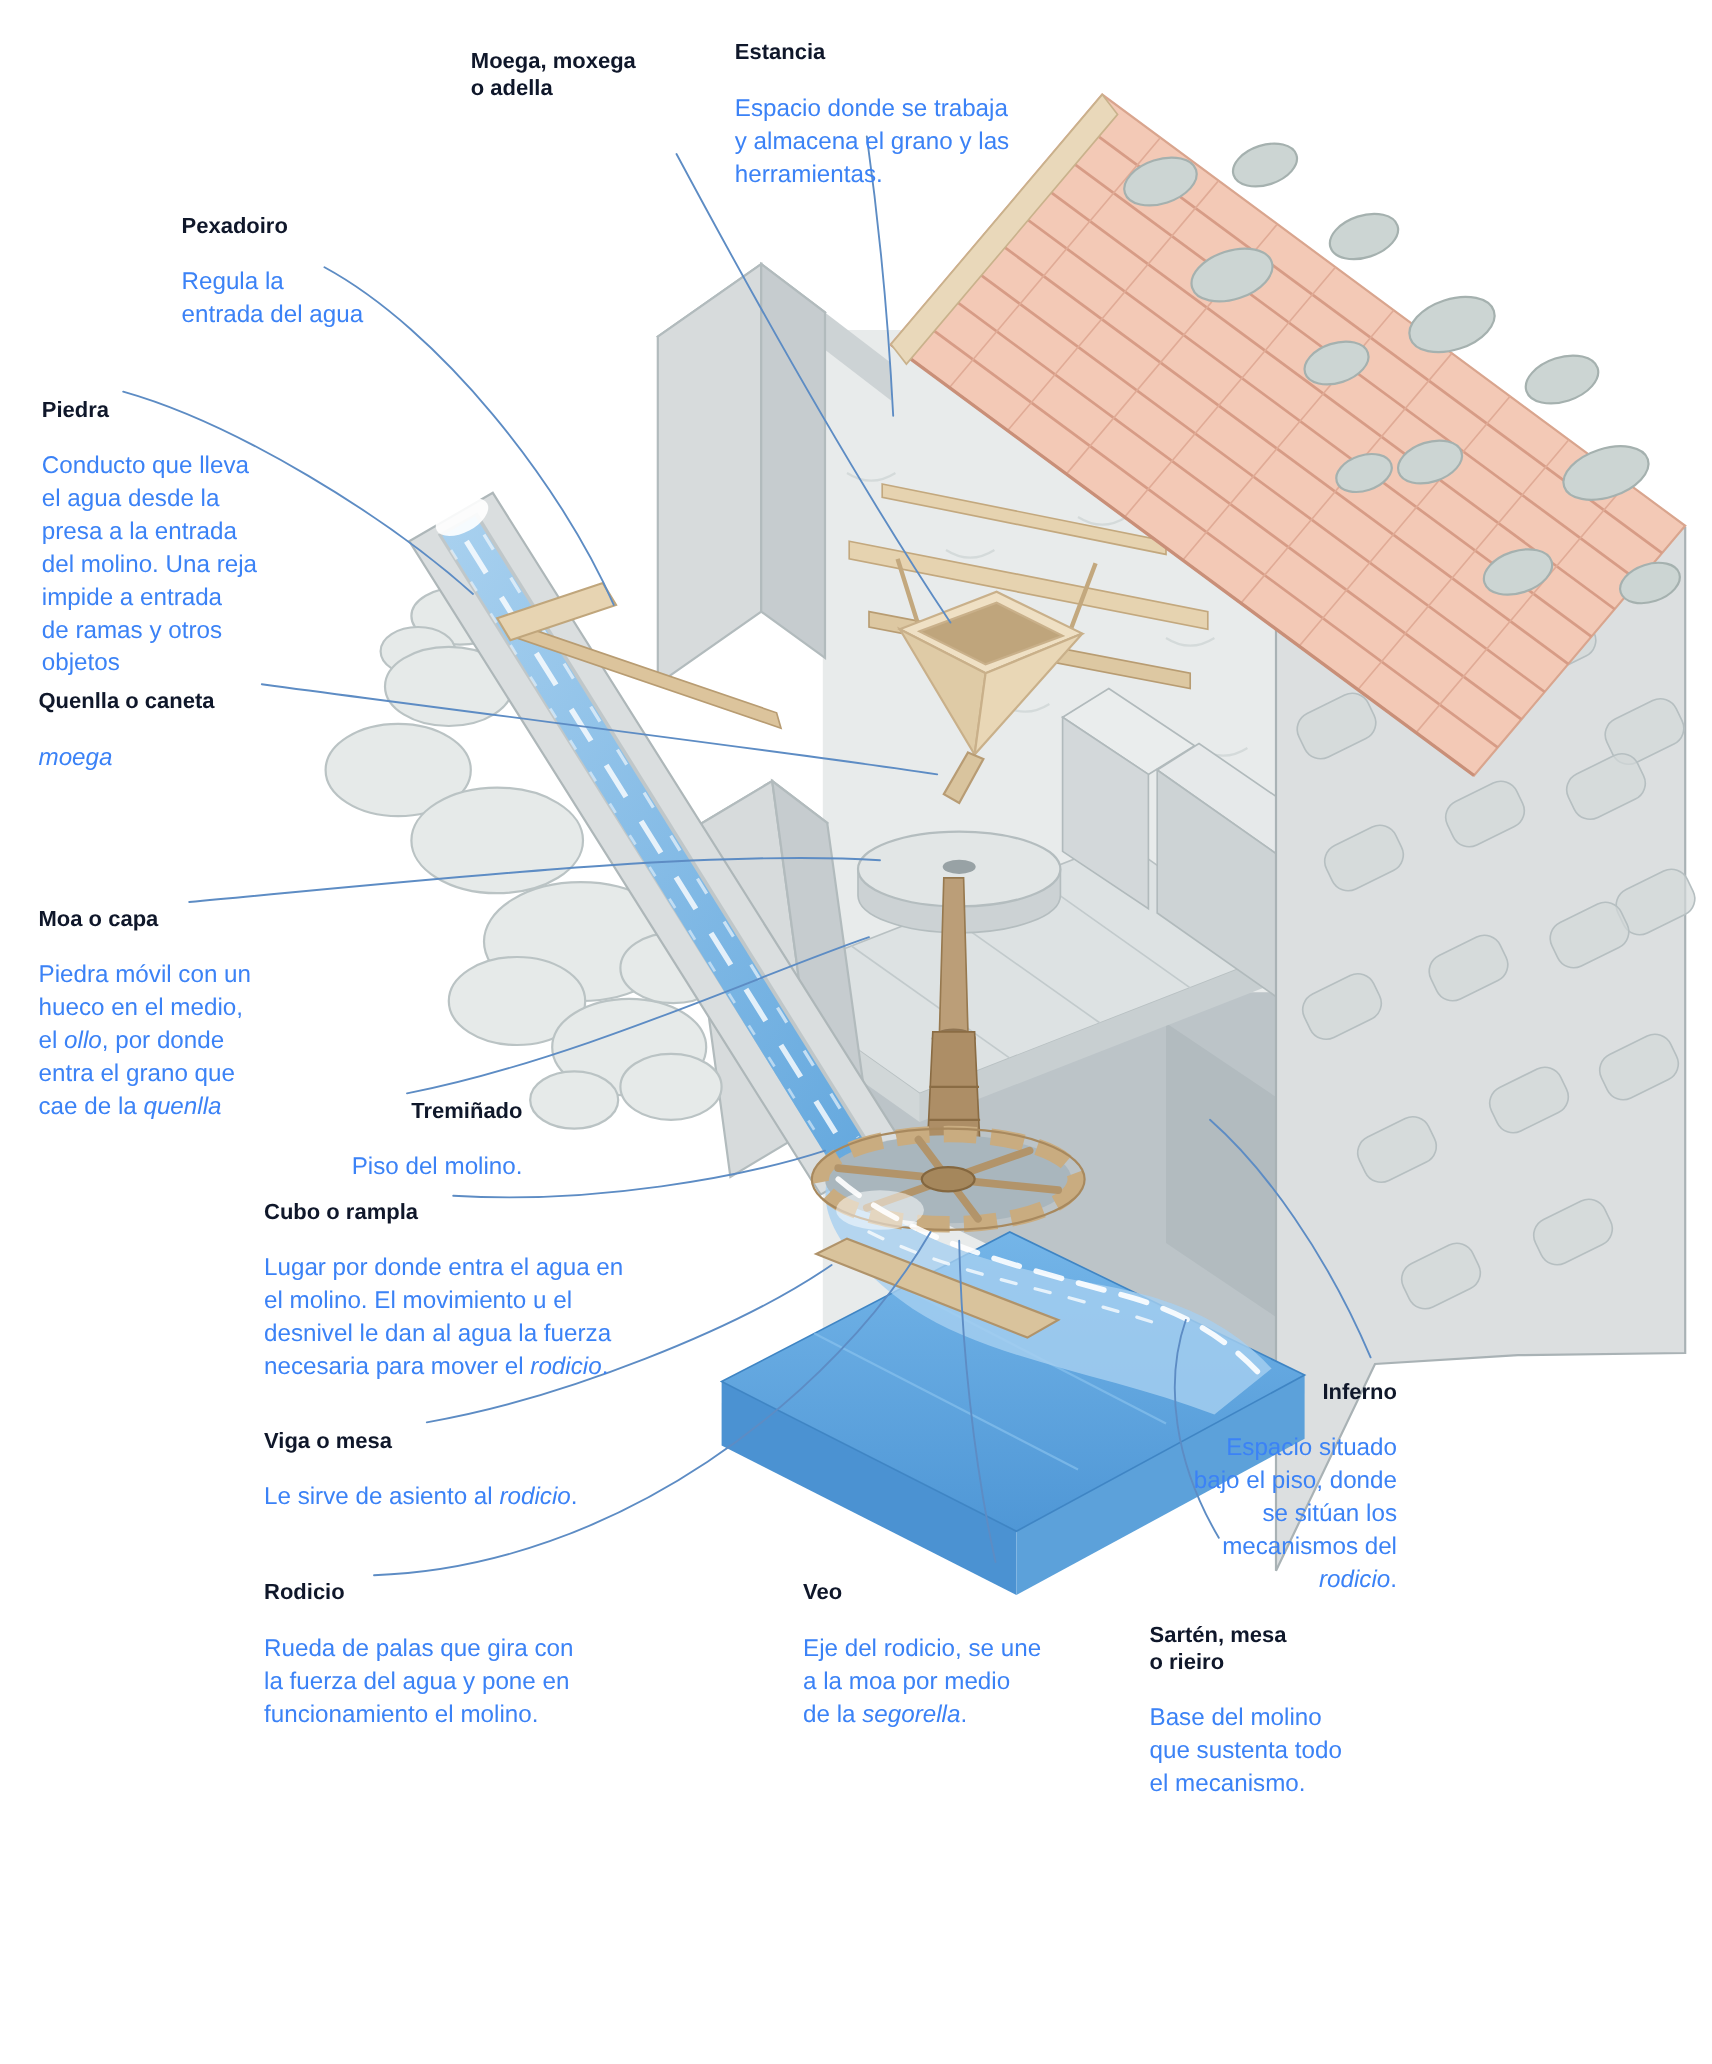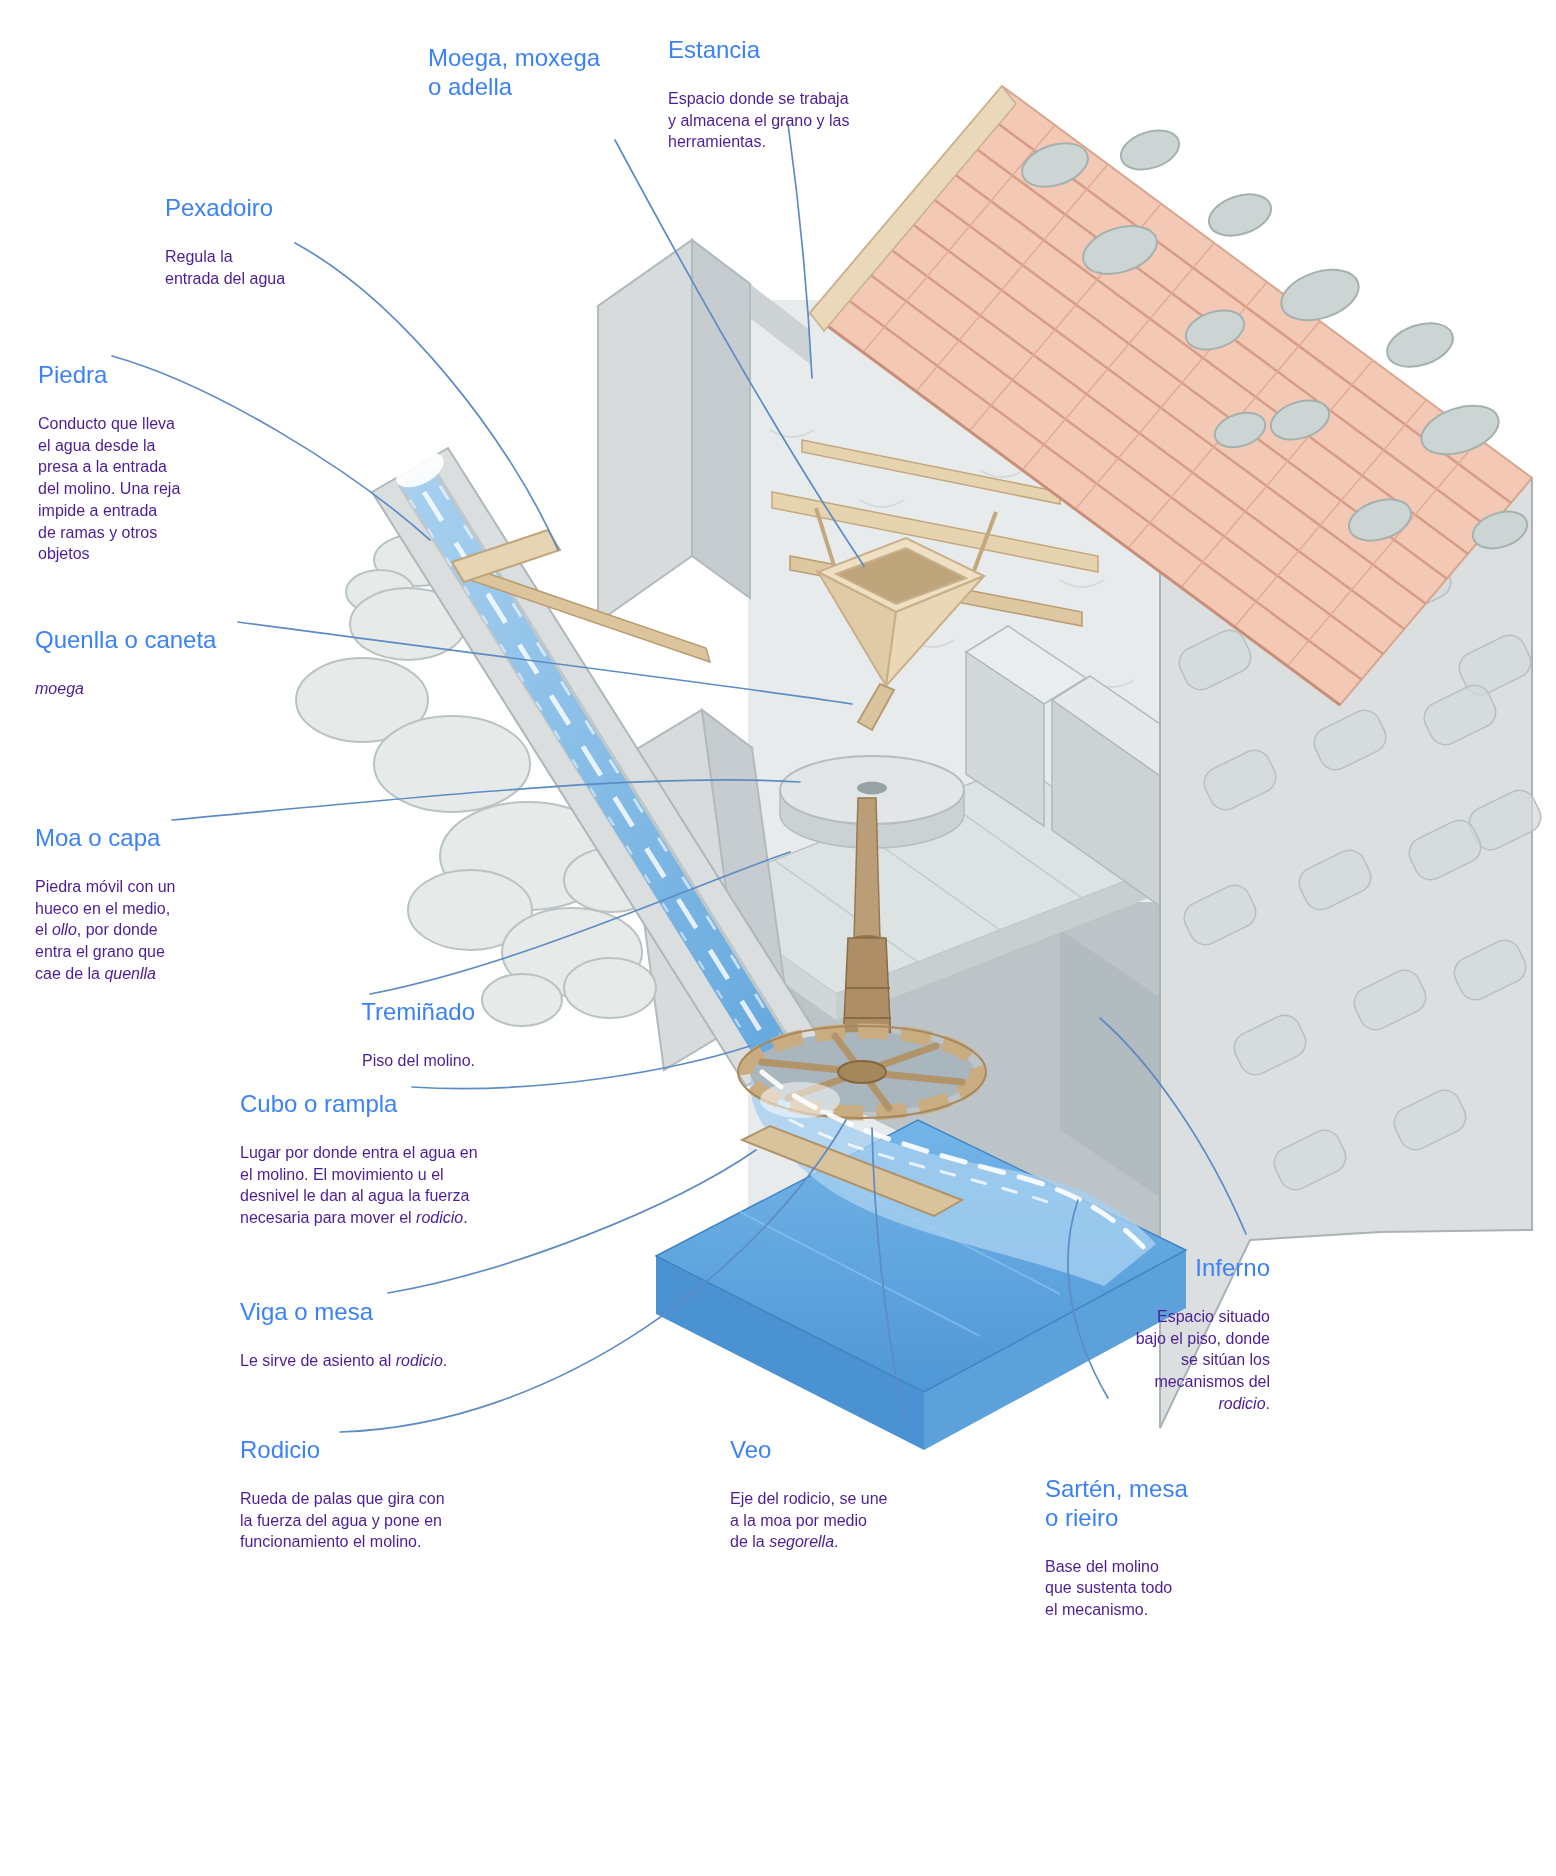--- a/index.html
+++ b/index.html
@@ -1,21 +1,21 @@
 <!DOCTYPE html>
 <html><head>
 <meta charset="utf-8">
 <style>
   html,body{margin:0;padding:0;background:#ffffff;}
   #canvas{position:relative;width:1556px;height:1876px;background:#ffffff;overflow:hidden;
           font-family:"Liberation Sans",sans-serif;}
   #art{position:absolute;left:0;top:0;}
   .label{position:absolute;white-space:pre-line;z-index:5;}
-  .label h3{margin:0 0 5px 0;font-size:24px;line-height:1.2;font-weight:normal;color:#3b82f6;}
-  .label p{margin:0;font-size:16px;line-height:1.36;color:#4c1d95;}
+  .label h3{margin:0 0 5px 0;font-size:20px;line-height:1.2;font-weight:bold;color:#0f172a;}
+  .label p{margin:0;font-size:22px;line-height:1.36;color:#3b82f6;}
   .label p i{font-style:italic;}
   .label.right{text-align:right;}
   
   #lb-moega{left:428px;top:26px;width:205px;}
   #lb-estancia{left:668px;top:18px;width:275px;}
   #lb-pexadoiro{left:165px;top:176px;width:195px;}
   #lb-canle{left:38px;top:343px;width:215px;}
   #lb-quenlla{left:35px;top:608px;width:285px;}
   #lb-moa{left:35px;top:806px;width:220px;}
   #lb-treminado{left:240px;top:980px;width:235px;text-align:right;}

